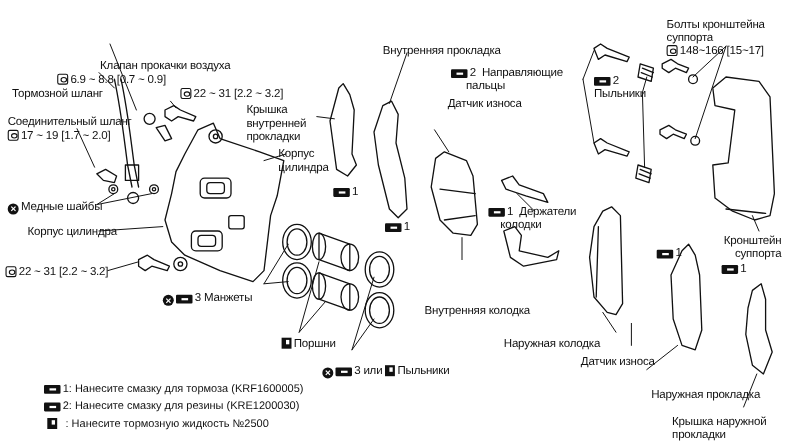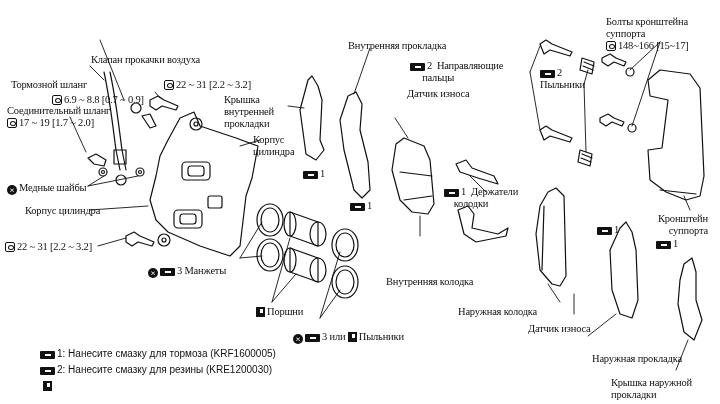--- a/index.html
+++ b/index.html
@@ -1,20 +1,20 @@
 <!DOCTYPE html>
 <html><head>
 <meta charset="utf-8">
 <style>
   html, body { margin: 0; padding: 0; background: #ffffff; }
   body { width: 720px; height: 404px; position: relative; overflow: hidden;
          font-family: "Liberation Sans", sans-serif; color: #111; }
   #diagram { position: absolute; left: 0; top: 0; width: 720px; height: 404px; }
   .lbl { position: absolute; font-size: 10.5px; line-height: 12px; white-space: nowrap; color: #111;
-         font-family: Liberation Serif, serif; letter-spacing: -0.2px; }
+         font-family: Liberation Sans, sans-serif; letter-spacing: -0.2px; }
   .ml { white-space: pre; }
   .ico { display: inline-block; vertical-align: -2px; margin-right: 2px; }
   .grease { width: 15px; height: 8px; background: #111; border-radius: 1px; position: relative; }
   .grease::after { content: ""; position: absolute; left: 5px; top: 3px; width: 6px; height: 2px; background: #fff; }
   .torque { width: 10px; height: 10px; border: 1.3px solid #111; box-sizing: border-box; border-radius: 2px; position: relative; }
   .torque::after { content: ""; position: absolute; left: 1.5px; top: 2px; width: 4px; height: 3px; border: 1px solid #111; border-radius: 50%; }
   .xmark { width: 10px; height: 10px; border-radius: 50%; background: #111; color: #fff; font-size: 9px; line-height: 10px; text-align: center; font-weight: bold; }
   .fluid { width: 9px; height: 10px; background: #111; position: relative; }
   .fluid::after { content: ""; position: absolute; left: 4px; top: 2px; width: 3px; height: 4px; background: #fff; }
   .legend { position: absolute; font-size: 10px; line-height: 16px; white-space: nowrap; }
@@ -127,21 +127,21 @@
     <path d="M660 42 L630 70 M660 42 L632 126" stroke-width="0.9"></path>
     <path d="M690 210 L684 196" stroke-width="0.9"></path>
     <path d="M560 302 L548 284" stroke-width="0.9"></path>
     <path d="M574 314 L574 294" stroke-width="0.9"></path>
     <path d="M588 336 L616 314" stroke-width="0.9"></path>
     <path d="M676 370 L688 340" stroke-width="0.9"></path>
   </g>
 </svg>
 
 <div class="lbl" style="left:52px;top:54px;padding-left:39px;">Клапан прокачки воздуха</div>
-<div class="lbl" style="left:52px;top:66px;margin-top:28px;"><span class="ico torque"></span><span>6.9 ~ 8.8 [0.7 ~ 0.9]</span></div>
+<div class="lbl" style="left:52px;top:66px;"><span class="ico torque"></span><span>6.9 ~ 8.8 [0.7 ~ 0.9]</span></div>
 <div class="lbl" style="left:11px;top:79px;">Тормозной шланг</div>
 <div class="lbl" style="left:7px;top:105px;">Соединительный шланг</div>
 <div class="lbl" style="left:7px;top:117px;"><span class="ico torque"></span><span>17 ~ 19 [1.7 ~ 2.0]</span></div>
 <div class="lbl" style="left:164px;top:79px;"><span class="ico torque"></span><span>22 ~ 31 [2.2 ~ 3.2]</span></div>
 <div class="lbl" style="left:7px;top:182px;"><span class="ico xmark">×</span><span>Медные шайбы</span></div>
 <div class="lbl" style="left:25px;top:205px;">Корпус цилиндра</div>
 <div class="lbl" style="left:5px;top:241px;"><span class="ico torque"></span><span>22 ~ 31 [2.2 ~ 3.2]</span></div>
 <div class="lbl ml" style="left:224px;top:94px;">Крышка
 внутренней
 прокладки</div>
@@ -170,14 +170,14 @@
 <div class="lbl" style="left:656px;top:238px;"><span class="ico grease"></span><span>1</span></div>
 <div class="lbl" style="left:458px;top:306px;">Наружная колодка</div>
 <div class="lbl" style="left:528px;top:323px;">Датчик износа</div>
 <div class="lbl" style="left:548px;top:353px;padding-left:44px;">Наружная прокладка</div>
 <div class="lbl ml" style="left:611px;top:377px;">Крышка наружной
 прокладки</div>
 
 <div class="legend" style="left:40px;top:346px;">
   <div><span class="ico grease"></span><span>1</span><span>: Нанесите смазку для тормоза  (KRF1600005)</span></div>
   <div><span class="ico grease"></span><span>2</span><span>: Нанесите смазку для резины  (KRE1200030)</span></div>
-  <div style="white-space:pre;"><span class="ico fluid" style="margin-left:3px;"></span></div>
+  <div style="white-space:pre;"><span class="ico fluid" style="margin-left:3px;"></span><span>  : Нанесите тормозную жидкость №2500</span></div>
 </div>
 
 </body></html>

